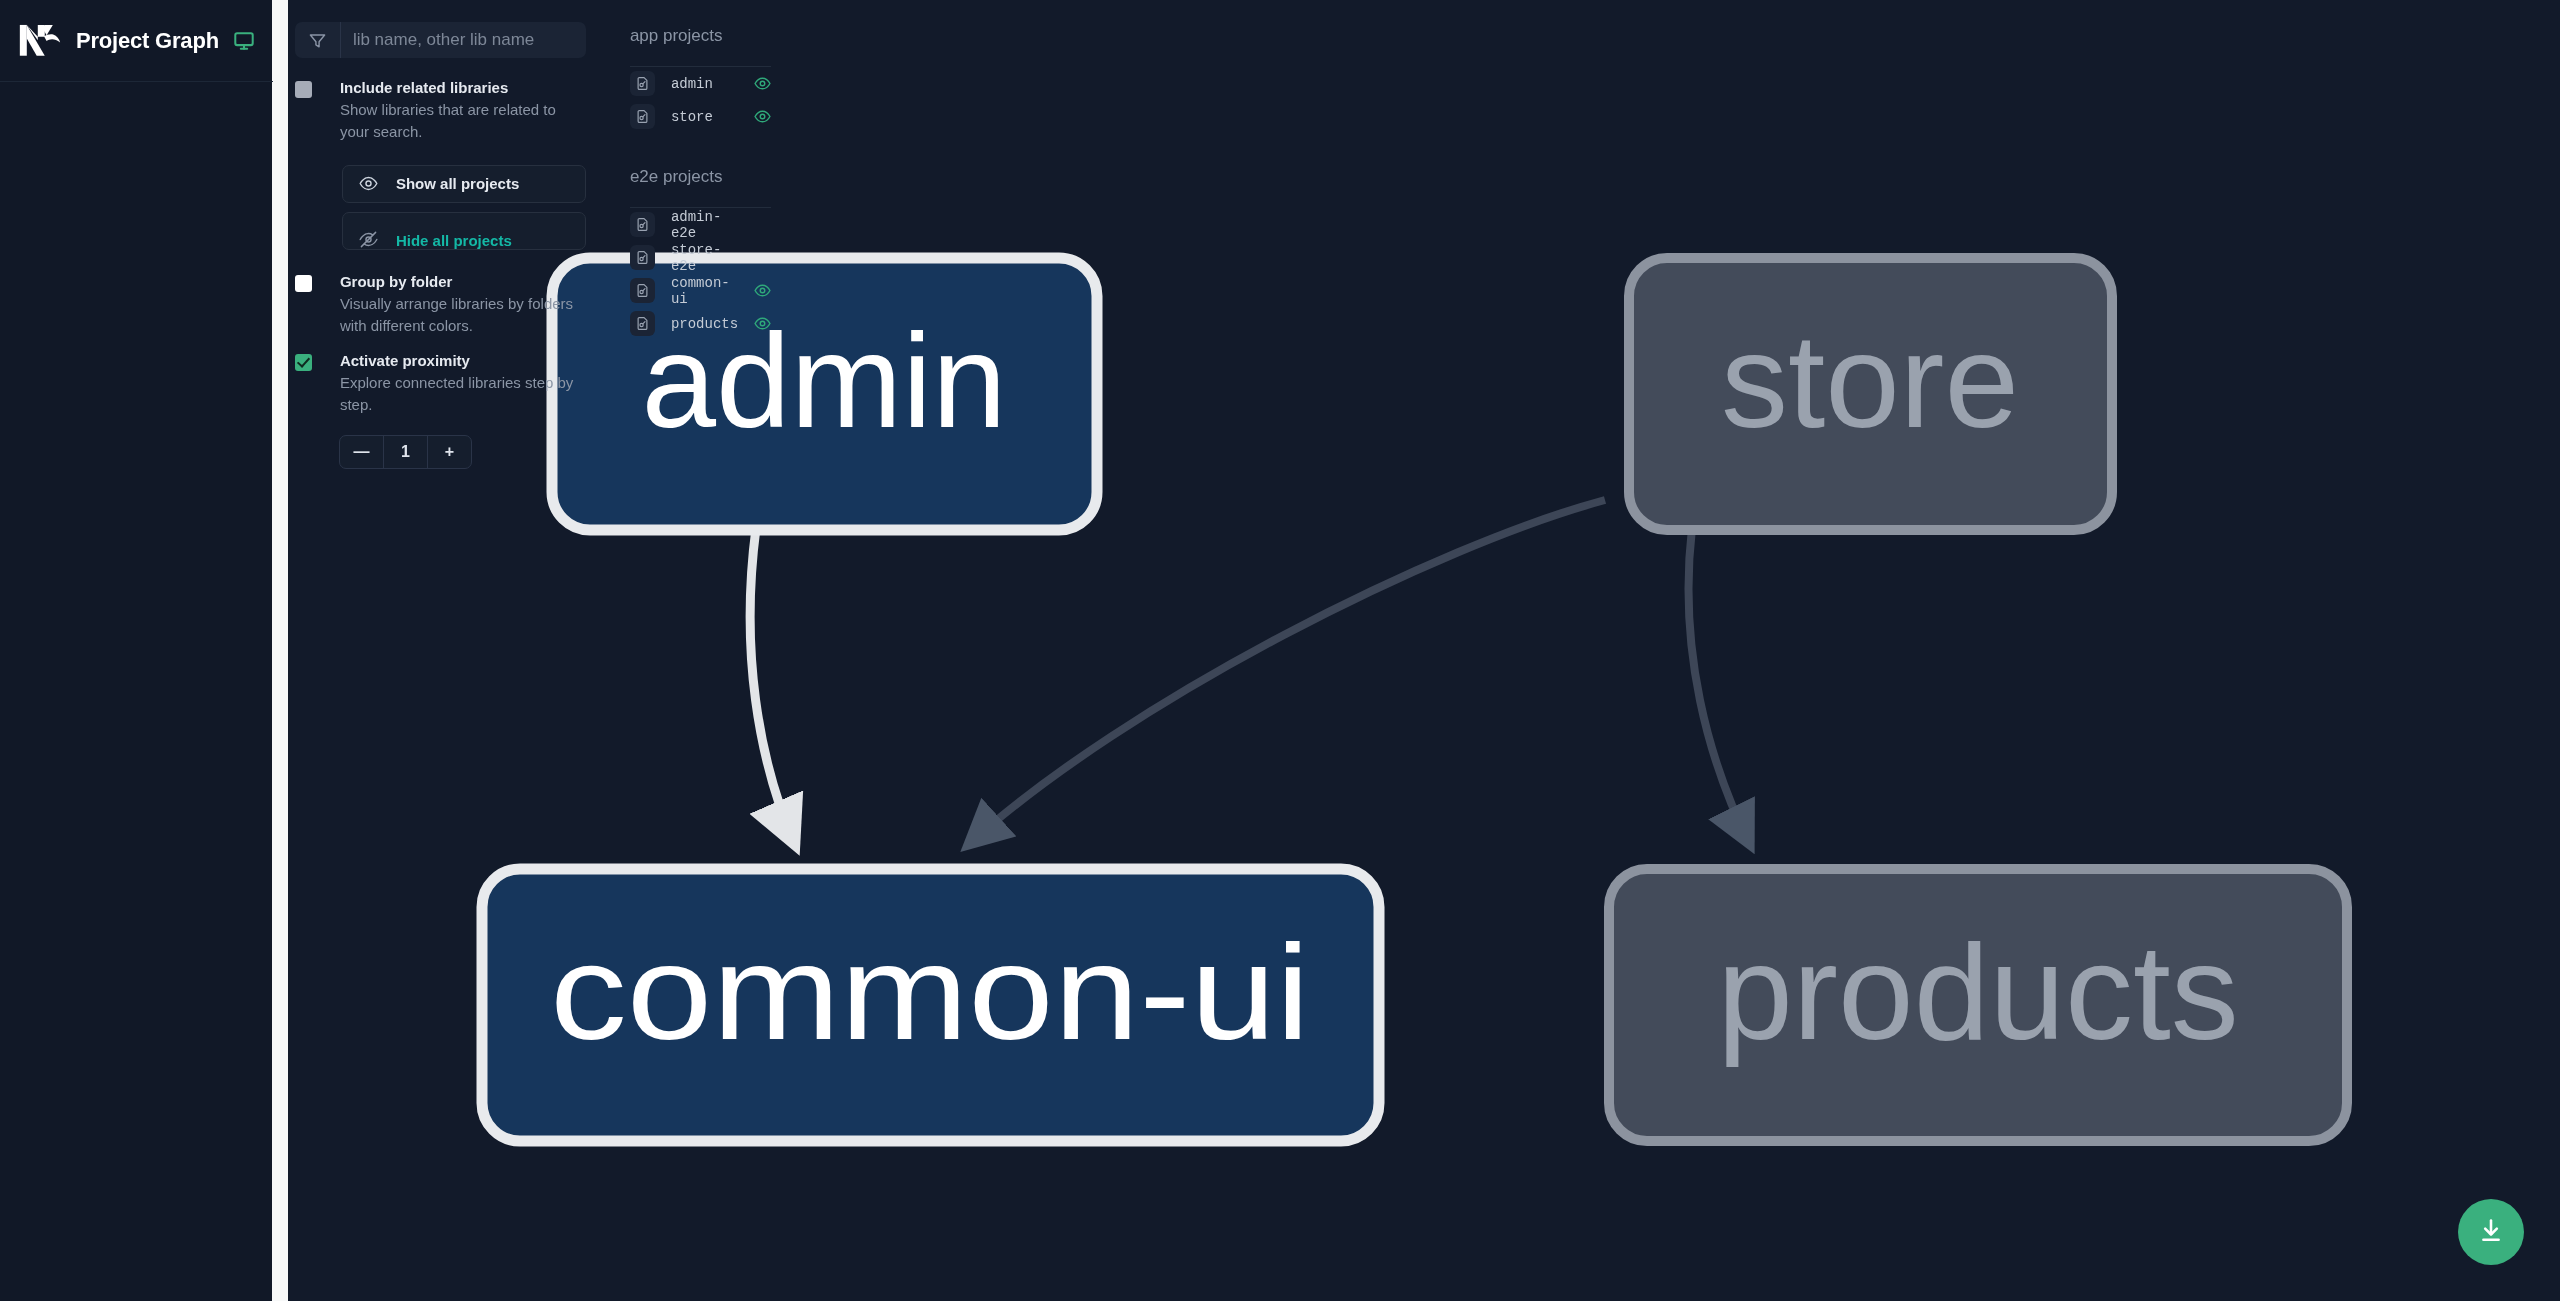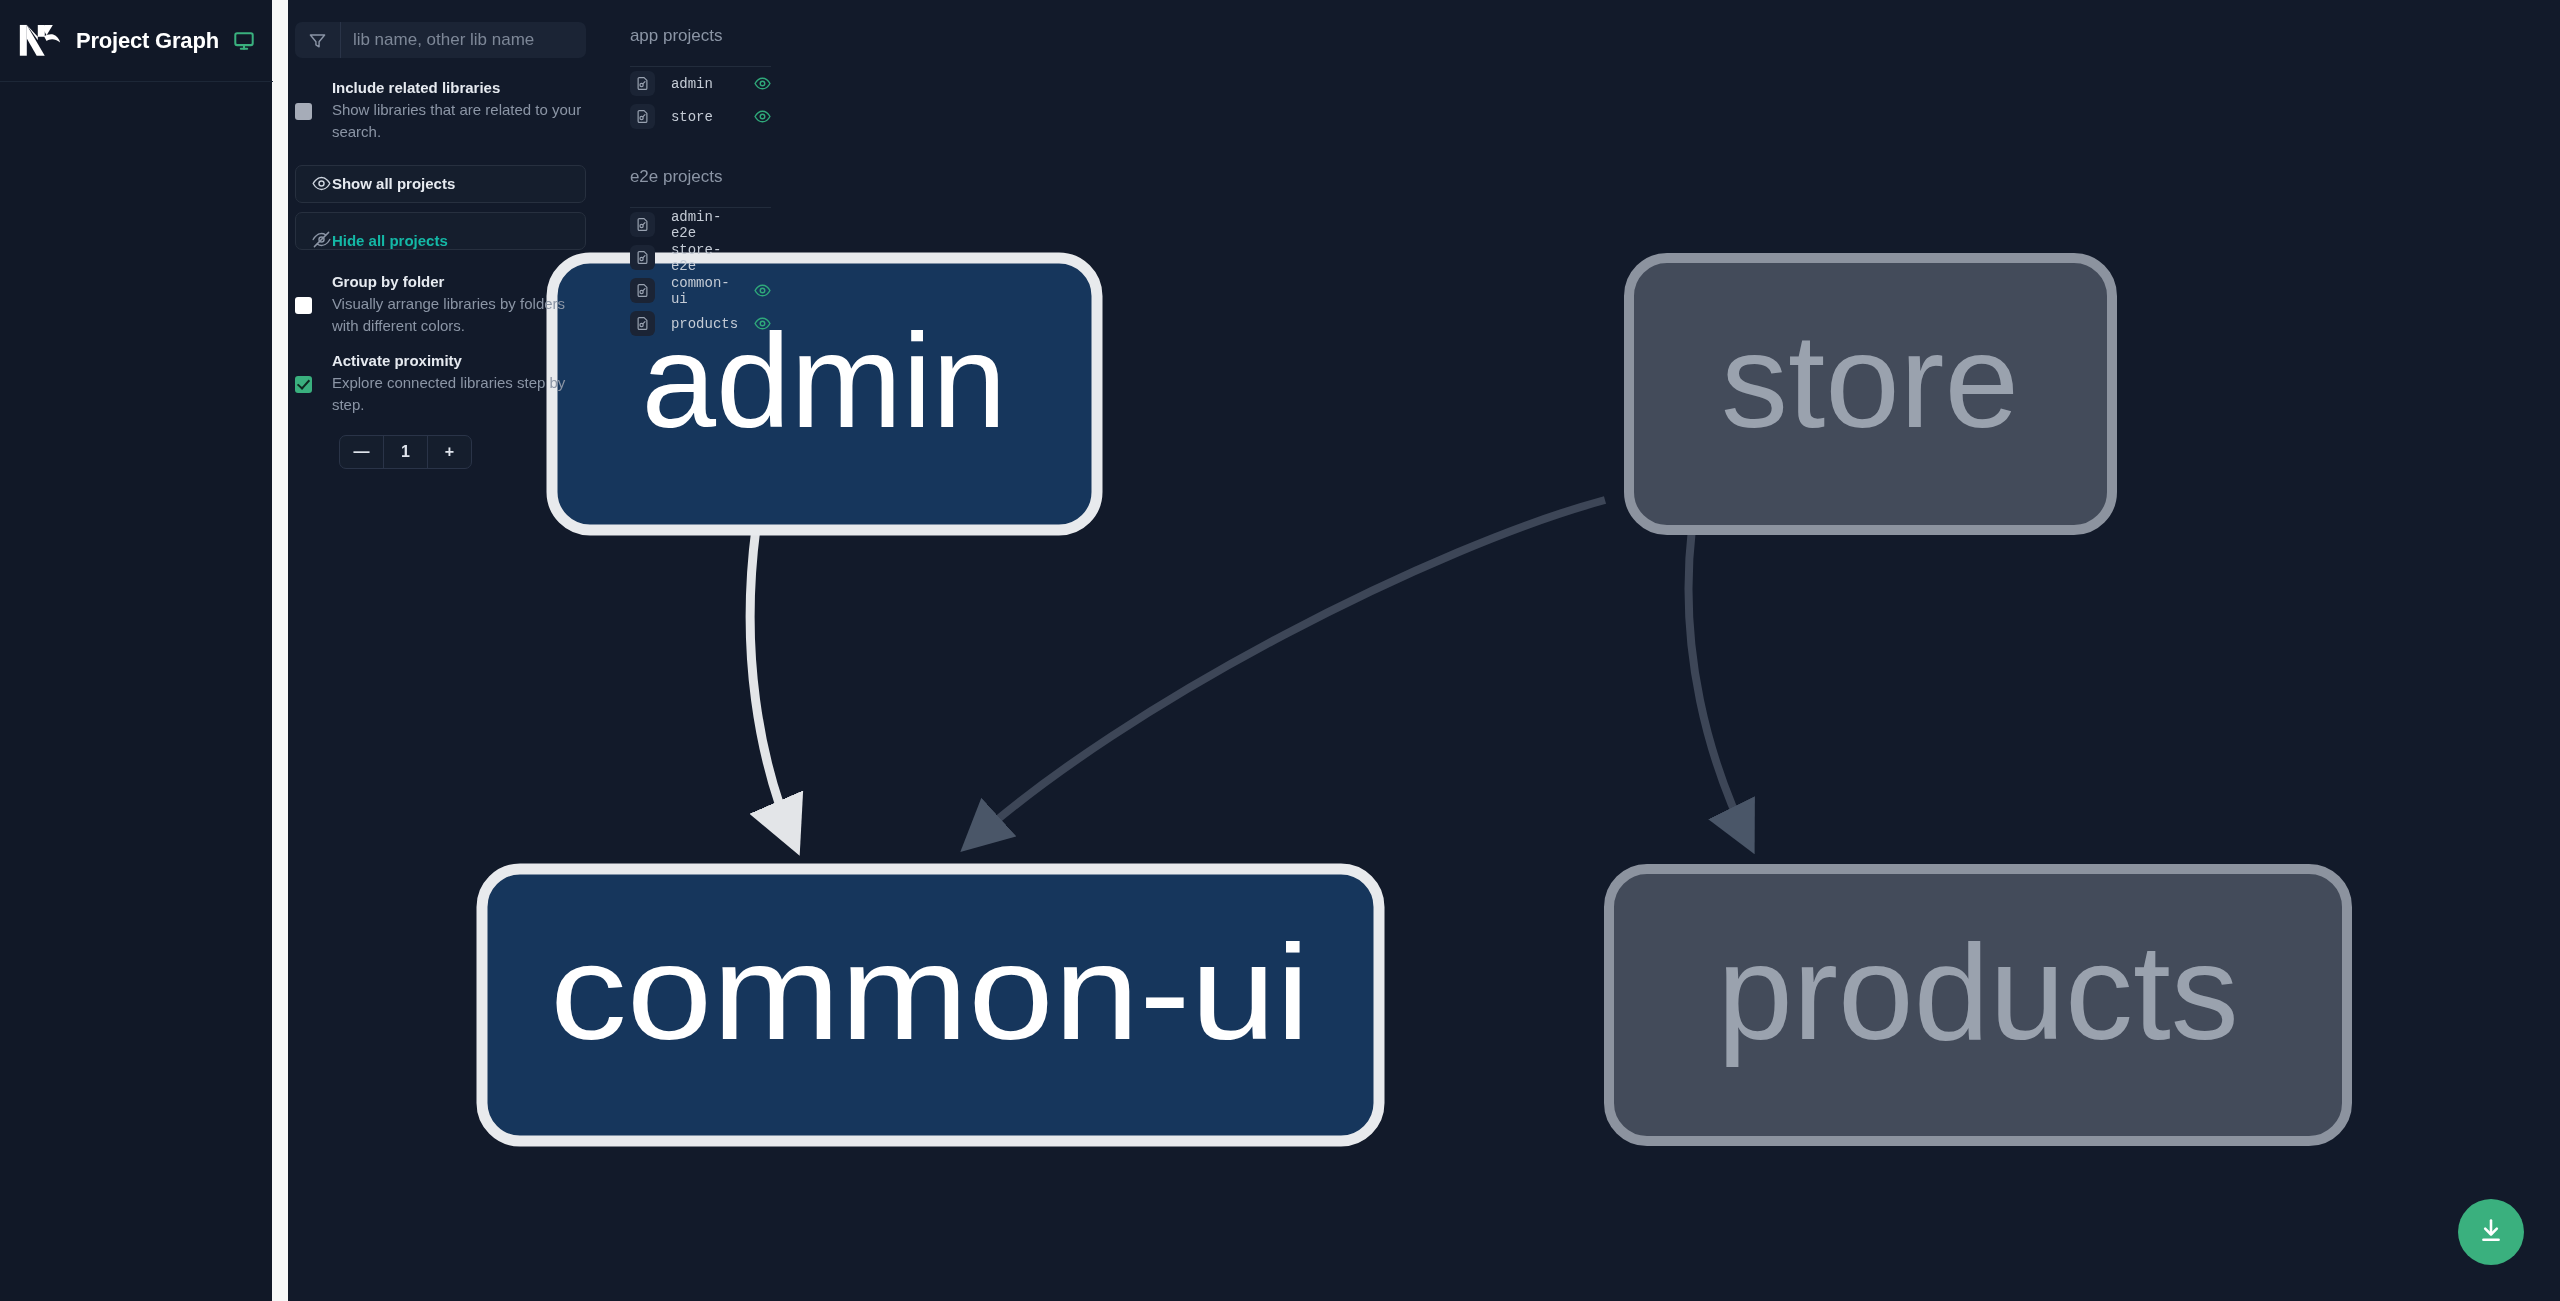--- a/index.html
+++ b/index.html
@@ -65,21 +65,21 @@
   .search-icon-box { border-right: 1px solid #2a3448; }
   .funnel-icon { width: 19px; height: 19px; color: #8a94a6; }
   .search-input {
     flex: 1; background: transparent; border: 0; outline: none;
     color: #d7dce4; font-size: 17px;
     font-family: "Liberation Sans", sans-serif;
     padding: 0 12px;
   }
   .search-input::placeholder { color: #7d8797; }
 
-  .chk-row { display: flex; gap: 20px; padding: 12px 0 4px 0; align-items: center; }
+  .chk-row { display: flex; gap: 28px; padding: 12px 0 4px 0; align-items: flex-start; }
   .chk {
     width: 17px; height: 17px; flex: 0 0 17px; margin-top: 3px;
     border-radius: 3px;
     background: #a6acb8;
     position: relative;
   }
   .chk.white { background: #ffffff; }
   .chk.checked { background: #3ab07e; }
   .chk.checked::after {
     content: ""; position: absolute;
@@ -89,24 +89,25 @@
   }
   .chk-txt { flex: 1; }
   .chk-label { color: #e6eaf0; font-size: 15px; font-weight: 700; line-height: 1.35; }
   .chk-desc { color: #8b95a5; font-size: 15px; line-height: 1.45; margin-top: 1px; }
 
   .btn-stack { margin-top: 18px; display: flex; flex-direction: column; gap: 9px; }
   .sb-btn {
     height: 38px; border-radius: 7px;
     border: 1px solid #27303f;
     background: #151e2d;
-    display: flex; align-items: center; gap: 1px;
+    display: flex; align-items: center; gap: 18px;
     padding: 0 16px;
     color: #e6eaf0; font-size: 15px; font-weight: 700;
     cursor: pointer;
+    margin-left: 47px;
   }
   .sb-btn .ico { width: 19px; height: 19px; color: #cdd4de; flex: 0 0 19px; }
   .sb-btn.dim { color: #14b8a6; align-items: flex-end; }
   .sb-btn.dim .ico { color: #8b95a5; }
 
   .stepper {
     margin: 16px 0 0 44px;
     width: 133px; height: 34px;
     display: flex;
     border: 1px solid #2b3purpose;

